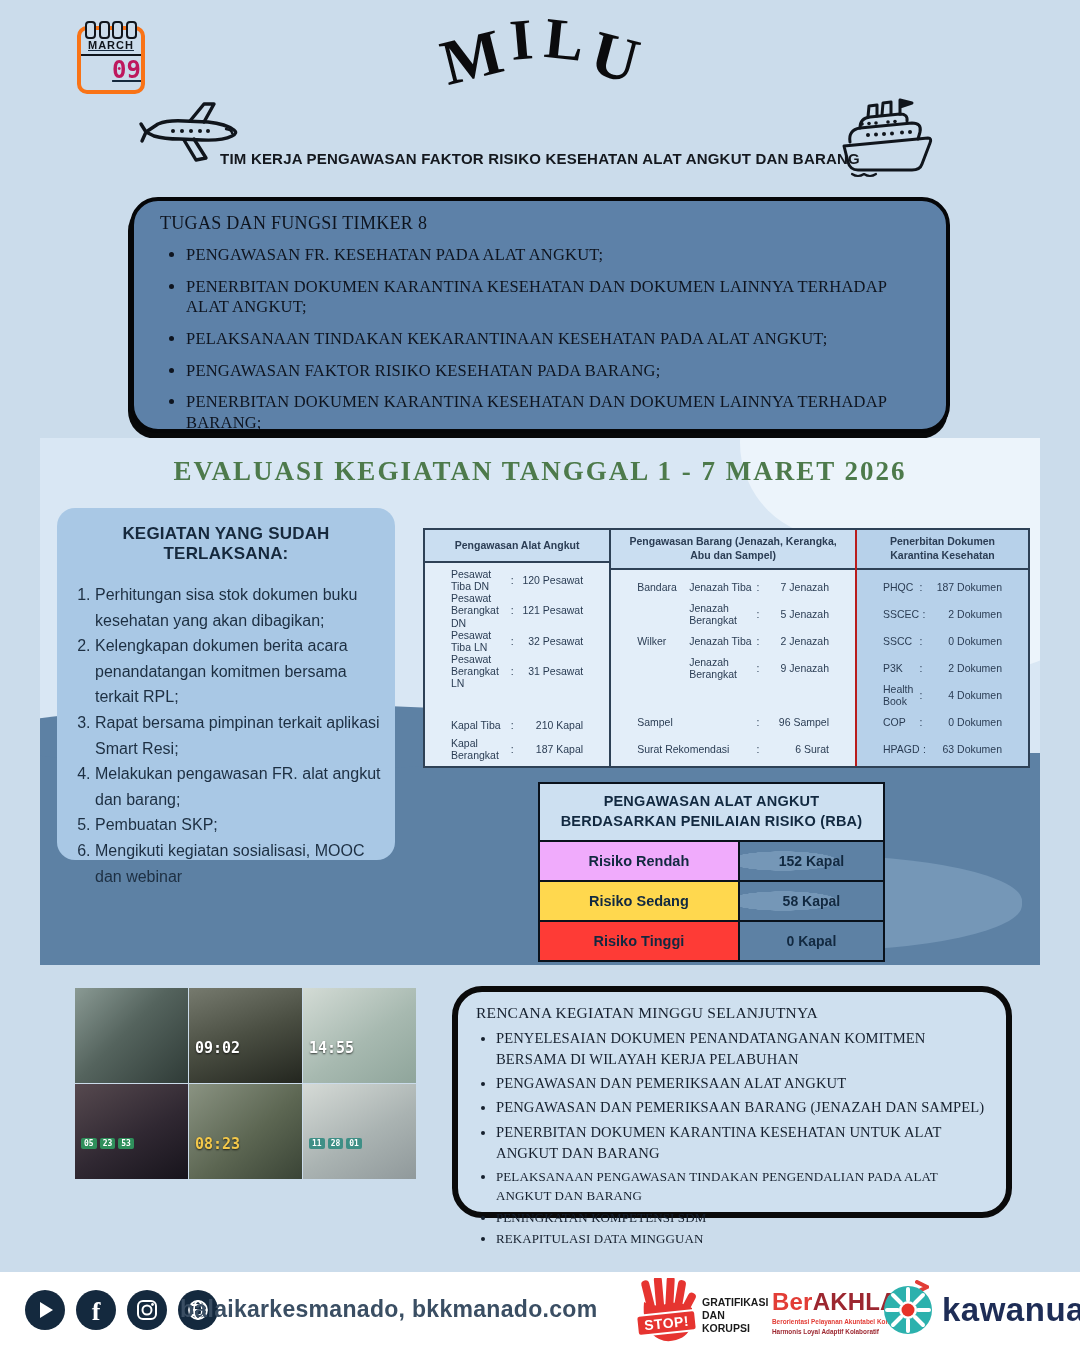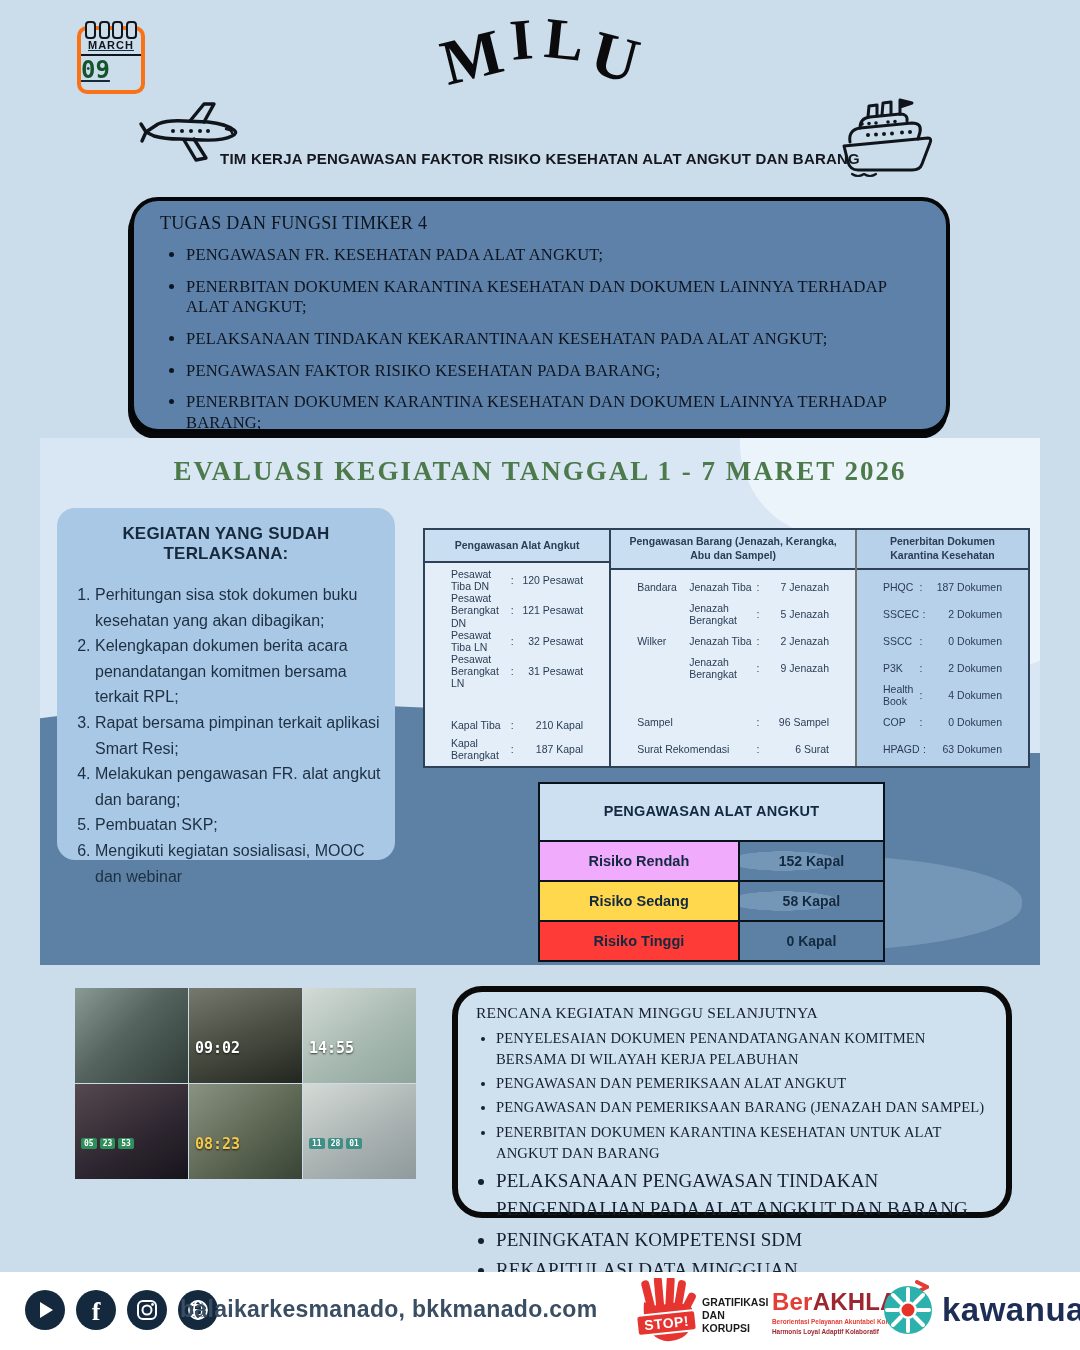--- a/index.html
+++ b/index.html
@@ -5,21 +5,21 @@
   html,body{margin:0;padding:0;background:#9fb4c6;}
   .page{position:relative;width:1080px;height:1350px;margin:0 auto;background:#cbdceb;overflow:hidden;
         font-family:"Liberation Sans",sans-serif;color:#16293d;}
   
   .calendar{position:absolute;left:77px;top:26px;width:60px;height:60px;border:4px solid #f97316;border-radius:10px;
             background:#cbdceb;text-decoration:underline;}
   .calendar .rings{position:absolute;top:-9px;left:4px;right:4px;display:flex;justify-content:space-between;}
   .calendar .rings i{width:7px;height:14px;border:2.5px solid #10151c;border-radius:4px;background:#cbdceb;}
   .calendar .month{margin-top:9px;text-align:center;font-weight:bold;font-size:11px;letter-spacing:1px;color:#10151c;
                    border-bottom:2.5px solid #10151c;padding-bottom:3px;}
-  .calendar .day{text-align:left;font-size:24px;font-weight:bold;color:#14532d;font-family:"DejaVu Sans Mono",monospace;}
+  .calendar .day{text-align:right;font-size:24px;font-weight:bold;color:#be185d;font-family:"DejaVu Sans Mono",monospace;}
   .logo{position:absolute;left:0;right:0;top:10px;display:flex;justify-content:center;align-items:flex-start;gap:12px;
         font-family:"Liberation Serif",serif;font-weight:bold;color:#0b0b0d;}
   .logo span{display:inline-block;line-height:1;}
   .l-m{font-size:64px;transform:rotate(-14deg) translateY(16px);}
   .l-i{font-size:58px;transform:rotate(-5deg) translateY(1px);}
   .l-l{font-size:58px;transform:rotate(6deg) translateY(1px);}
   .l-u{font-size:64px;transform:rotate(15deg) translateY(16px);}
   .hdr-title{position:absolute;left:0;right:0;top:104px;text-align:center;font-family:"Liberation Serif",serif;
              font-weight:bold;font-size:35px;color:#121216;}
   .hdr-tagline{position:absolute;left:0;right:0;top:150px;text-align:center;font-size:15px;font-weight:600;
@@ -51,21 +51,21 @@
             box-sizing:border-box;padding:16px 14px 0 14px;color:#16293d;z-index:2;}
   .kegiatan h3{margin:0 0 18px 0;text-align:center;font-size:17px;letter-spacing:.2px;}
   .kegiatan ol{margin:0;padding:0 0 0 24px;}
   .kegiatan li{font-size:16px;line-height:1.6;color:#1d2f42;}
   
   .stable{position:absolute;left:383px;top:90px;width:607px;height:240px;display:flex;z-index:2;
           border:2px solid #2e4156;box-sizing:border-box;font-size:10.5px;color:#2b3d54;}
   .sgroup{display:flex;flex-direction:column;box-sizing:border-box;}
   .sg1{width:185px;background:#e3eef9;}
   .sg2{width:247px;background:#e3eef9;border-left:2px solid #2e4156;}
-  .sg3{width:173px;background:#b7d1ea;border-left:2px solid #737373;}
+  .sg3{width:173px;background:#b7d1ea;border-left:2px solid #b91c1c;}
   .shead{height:40px;display:flex;align-items:center;justify-content:center;text-align:center;font-weight:bold;
          border-bottom:2px solid #2e4156;padding:0 8px;line-height:1.3;box-sizing:border-box;}
   .sg1 .shead,.sg2 .shead{background:#cadef1;}
   .sg3 .shead{background:#b7d1ea;}
   .sbody{flex:1;display:flex;flex-direction:column;justify-content:space-between;padding:5px 0;}
   .srow{display:flex;align-items:center;min-height:24px;padding:0 26px;line-height:1.15;}
   .srow .lab{flex:1;}
   .srow .loc{width:52px;}
   .srow .itm{flex:1;}
   .srow .col{width:10px;text-align:center;}
@@ -101,21 +101,21 @@
   .chip-nums{position:absolute;left:6px;bottom:30px;display:flex;gap:3px;}
   .chip-nums b{background:#2f8f5b;color:#fff;font-size:8px;padding:1px 3px;border-radius:2px;
                font-family:"DejaVu Sans Mono",monospace;}
   .ph6 .chip-nums b{background:#3f8f86;}
   
   .rencana{position:absolute;left:452px;top:986px;width:560px;height:232px;background:#cfe0ef;border:6px solid #0a0a0a;
            border-radius:30px;box-sizing:border-box;padding:10px 16px;font-family:"Liberation Serif",serif;color:#16202e;}
   .rencana h3{margin:2px 0 6px 2px;font-size:15.5px;font-weight:normal;letter-spacing:.2px;}
   .rencana ul{margin:0;padding:0 0 0 22px;list-style:disc;}
   .rencana li{font-size:14.6px;line-height:1.45;margin:3px 0;letter-spacing:.1px;}
-  .rencana li.small{font-size:19px;line-height:1.5;margin:2px 0;}
+  .rencana li.small{font-size:13px;line-height:1.5;margin:2px 0;}
   
   .footer{position:absolute;left:0;top:1272px;width:1080px;height:78px;background:#ffffff;}
   .social{position:absolute;left:25px;top:18px;display:flex;gap:11px;}
   .sicon{width:40px;height:40px;border-radius:50%;background:#14293e;position:relative;display:flex;
          align-items:center;justify-content:center;}
   .icon-youtube i{display:block;width:0;height:0;border-left:13px solid #fff;border-top:8px solid transparent;
                   border-bottom:8px solid transparent;margin-left:3px;}
   .icon-facebook::before{content:"f";color:#fff;font-family:"Liberation Serif",serif;font-weight:bold;font-size:26px;
                          position:relative;top:2px;}
   .site-text{position:absolute;left:180px;top:24px;font-size:23px;font-weight:600;color:#3a4e63;letter-spacing:.3px;}
@@ -196,21 +196,21 @@
           <circle cx="31" cy="33.5" r="1.8"></circle>
           <circle cx="38" cy="33" r="1.8"></circle>
           <circle cx="50" cy="32" r="1.8"></circle>
           <circle cx="57" cy="31.5" r="1.8"></circle>
       </g>
       <path d="M14 84 q6 4 12 0 q6 4 12 0" stroke-width="2.2"></path>
     </svg>
   </div>
 
   <div class="tugas">
-    <h2>TUGAS DAN FUNGSI TIMKER 4</h2>
+    <h2>TUGAS DAN FUNGSI TIMKER 8</h2>
     <ul>
       <li>PENGAWASAN FR. KESEHATAN PADA ALAT ANGKUT;</li>
       <li>PENERBITAN DOKUMEN KARANTINA KESEHATAN DAN DOKUMEN LAINNYA TERHADAP ALAT ANGKUT;</li>
       <li>PELAKSANAAN TINDAKAN KEKARANTINAAN KESEHATAN PADA ALAT ANGKUT;</li>
       <li>PENGAWASAN FAKTOR RISIKO KESEHATAN PADA BARANG;</li>
       <li>PENERBITAN DOKUMEN KARANTINA KESEHATAN DAN DOKUMEN LAINNYA TERHADAP BARANG;</li>
       <li>PELAKSANAAN TINDAKAN PENGENDALIAN PADA BARANG DIANTARANYA BERUPA KEGIATAN DISINSEKSI, DEKONTAMINASI DAN PEMUSNAHAN BARANG YANG BERISIKO.</li>
     </ul>
   </div>
 
@@ -356,20 +356,21 @@
               <span class="col">:</span>
               <span class="val">63 Dokumen</span>
             </div>
         </div>
       </div>
     </div>
 
     <div class="rba">
       <div class="rba-head">
         <span>PENGAWASAN ALAT ANGKUT</span>
+        <span>BERDASARKAN PENILAIAN RISIKO (RBA)</span>
       </div>
       <div class="rba-row">
         <div class="rba-label risk-0">Risiko Rendah</div>
         <div class="rba-value rv-hl">152 Kapal</div>
       </div>
       <div class="rba-row">
         <div class="rba-label risk-1">Risiko Sedang</div>
         <div class="rba-value rv-hl">58 Kapal</div>
       </div>
       <div class="rba-row">

